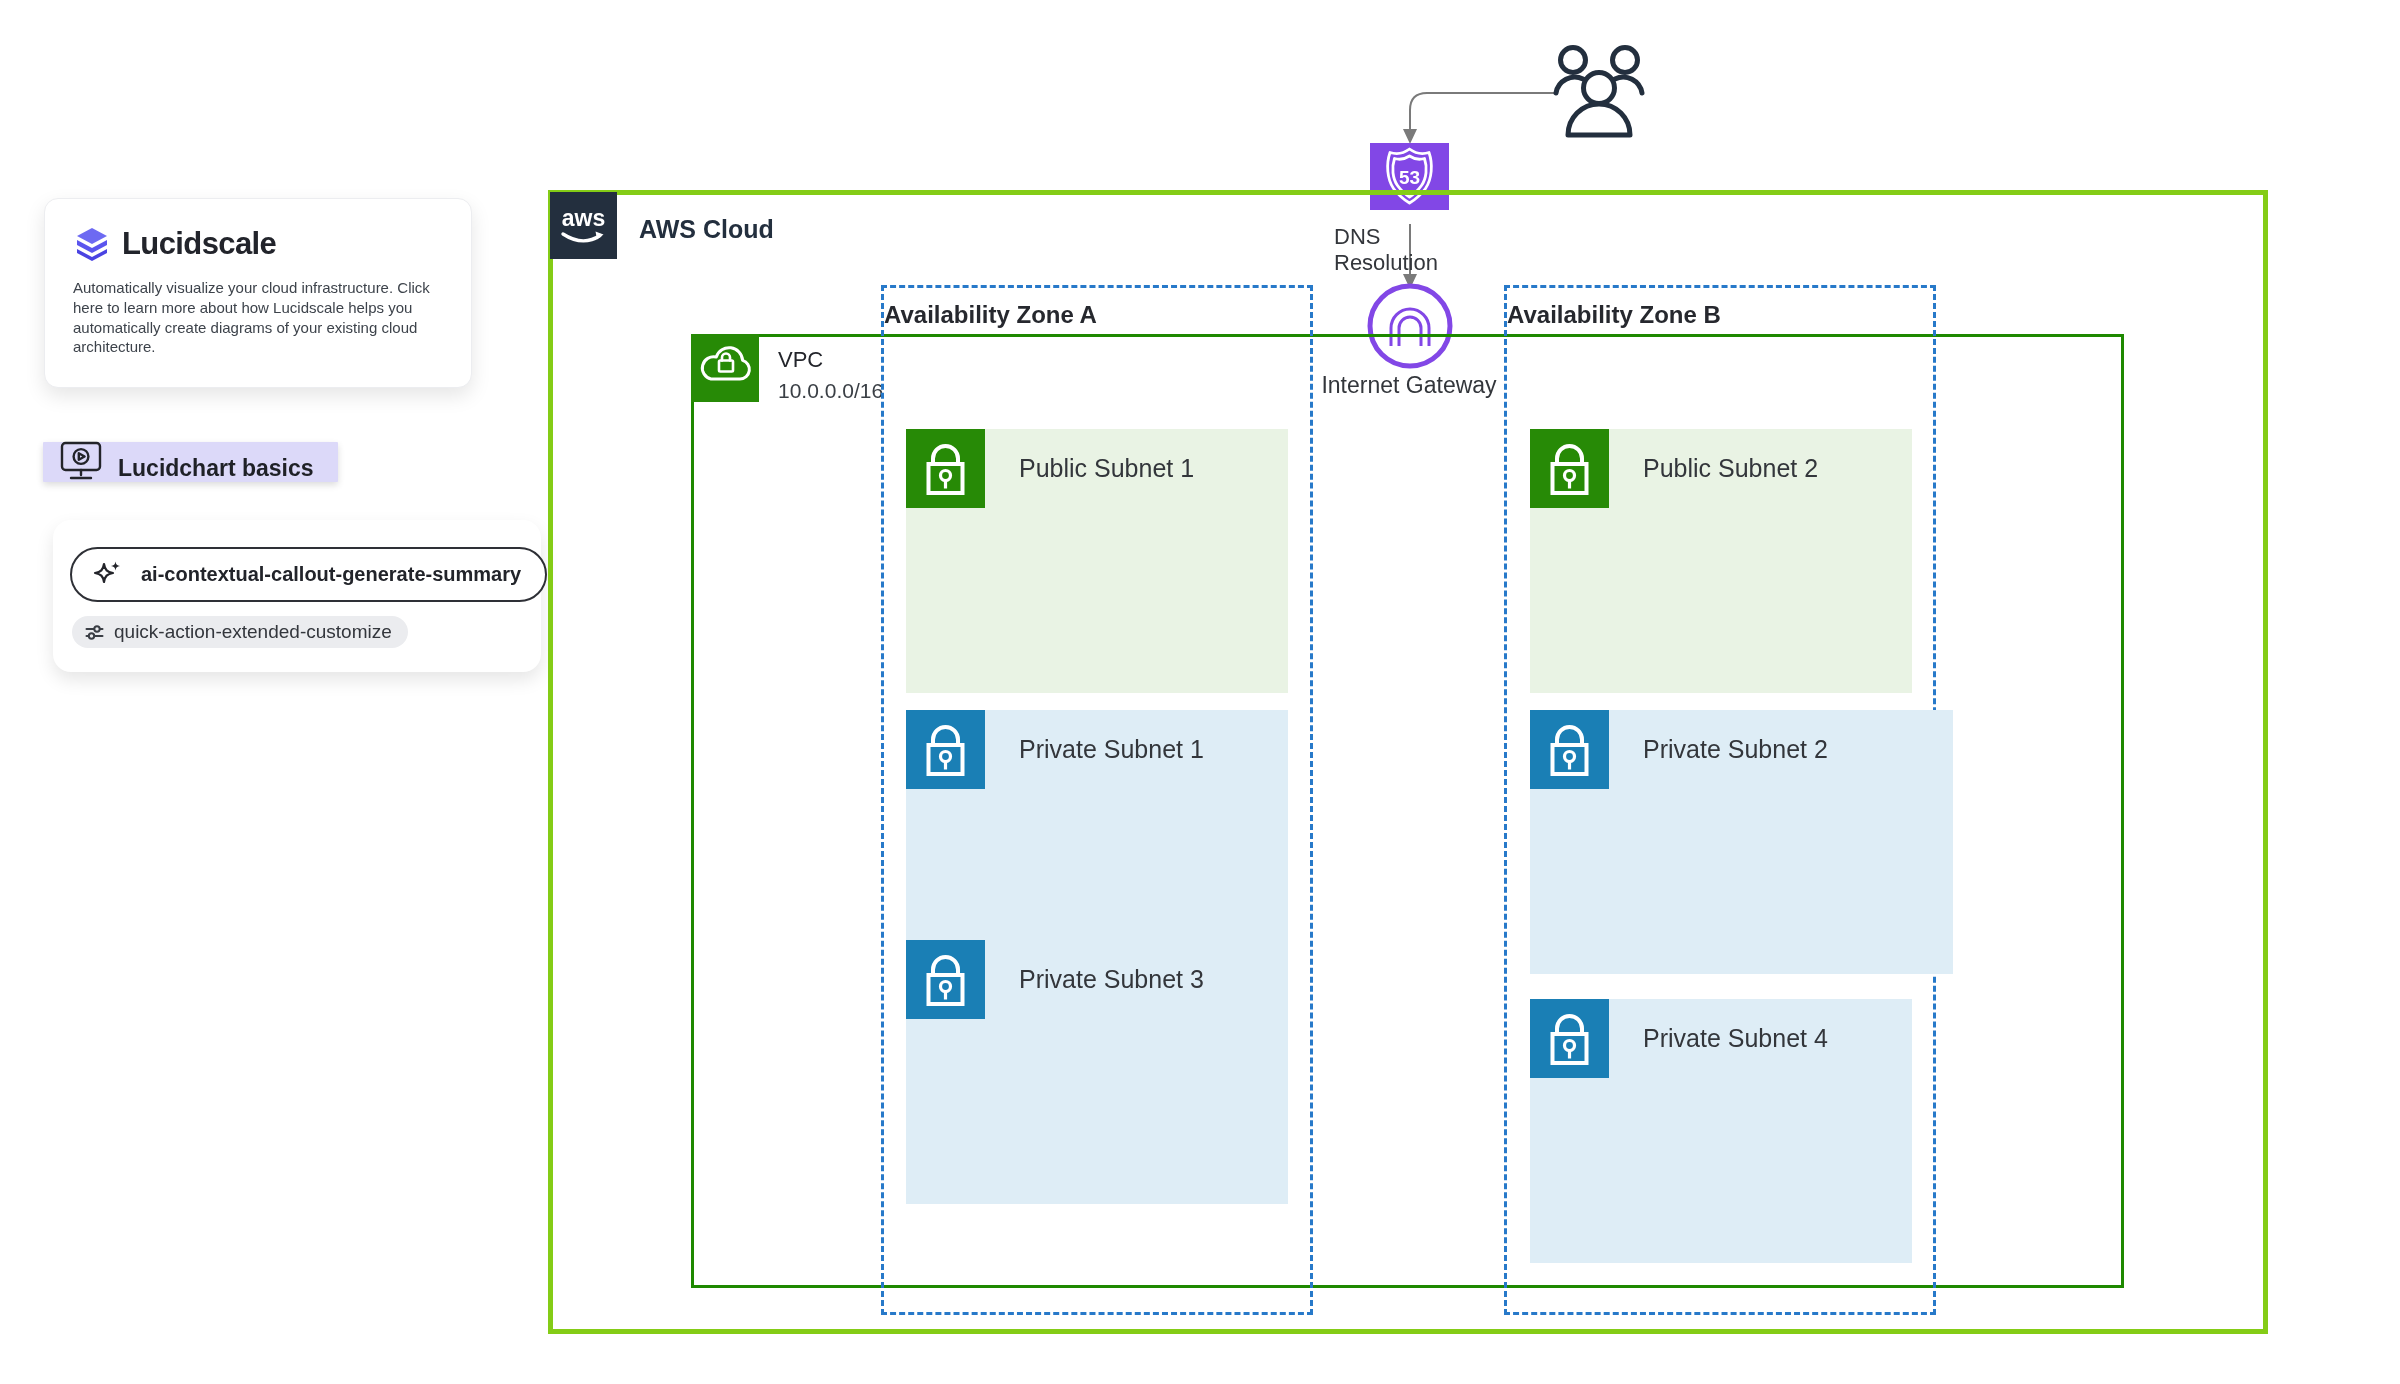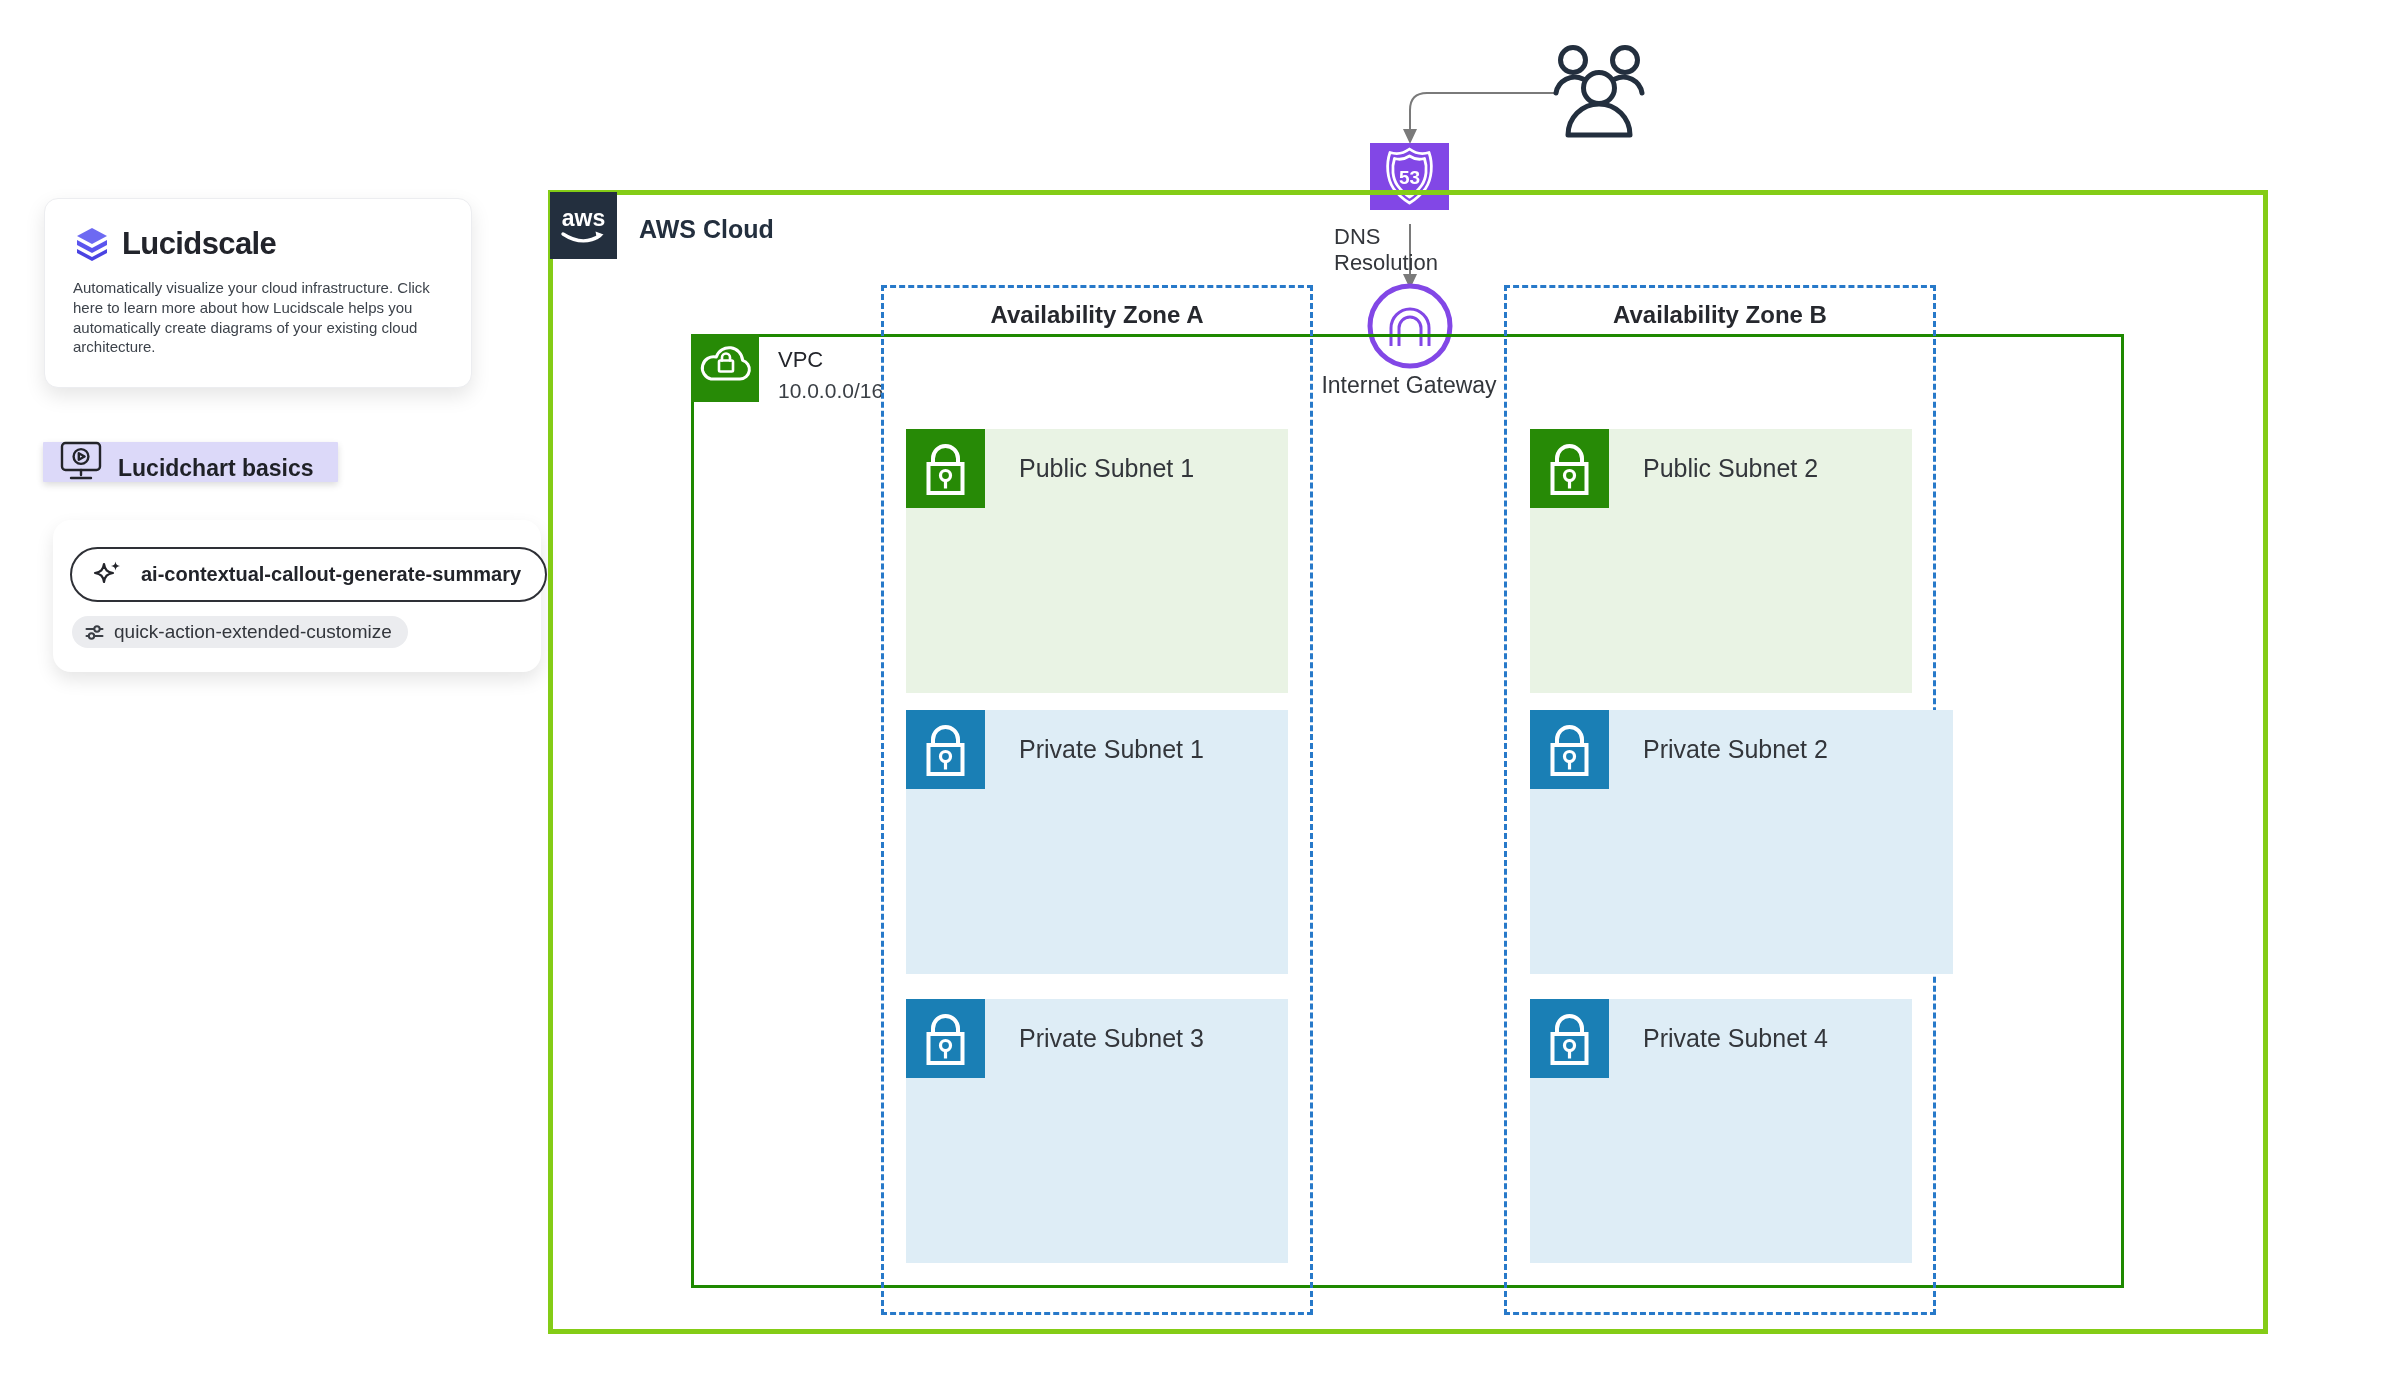--- a/index.html
+++ b/index.html
@@ -61,32 +61,32 @@
   }
   .vpc-icon { position:absolute; left:-3px; top:-3px; width:68px; height:68px; background:#278A06; }
   .vpc-title { position:absolute; left:84px; top:10px; font-size:22px; font-weight:normal; color:#23252B; }
   .vpc-cidr  { position:absolute; left:84px; top:42px; font-size:21px; color:#3A3F45; }
 
   .zone {
     position:absolute; top:285px; width:432px; height:1030px;
     border:3px dashed #2779C9; box-sizing:border-box;
   }
   .zone-a { left:881px; } .zone-b { left:1504px; }
-  .zone-label { position:absolute; top:13px; width:100%; text-align:center;
+  .zone-label { position:absolute; top:13px; width:100%; 
     font-size:24px; font-weight:bold; color:#26282E; }
 
   .subnet { position:absolute; width:382px; height:264px; }
   .subnet.public  { background:#E9F3E4; }
   .subnet.private { background:#DEEDF6; }
   .subnet-icon { position:absolute; left:0; top:0; width:79px; height:79px; }
   .subnet.public  .subnet-icon { background:#278A06; }
   .subnet.private .subnet-icon { background:#1A7FB5; }
   .subnet-label { position:absolute; left:113px; top:0; height:79px;
     display:flex; align-items:center; font-size:25px; color:#33363B; }
-  .s-a1 { left:906px;  top:429px; } .s-a2 { left:906px;  top:710px; } .s-a3 { left:906px;  top:999px; }
+  .s-a1 { left:906px;  top:429px; } .s-a2 { left:906px;  top:710px; } .s-a3 { left:906px;  top:940px; }
   .s-b1 { left:1530px; top:429px; } .s-b2 { left:1530px; top:710px;padding-left:41px; } .s-b3 { left:1530px; top:999px; }
 
   
   .arrows { position:absolute; left:0; top:0; pointer-events:none; }
   .users-wrap { position:absolute; left:1553px; top:44px; width:92px; height:94px; }
   .route53 {
     position:absolute; left:1370px; top:143px; width:79px; height:67px; background:#8247E6;
     display:flex; align-items:center; justify-content:center;
   }
   .dns-label { position:absolute; left:1334px; top:224px; width:150px; text-align:left;

